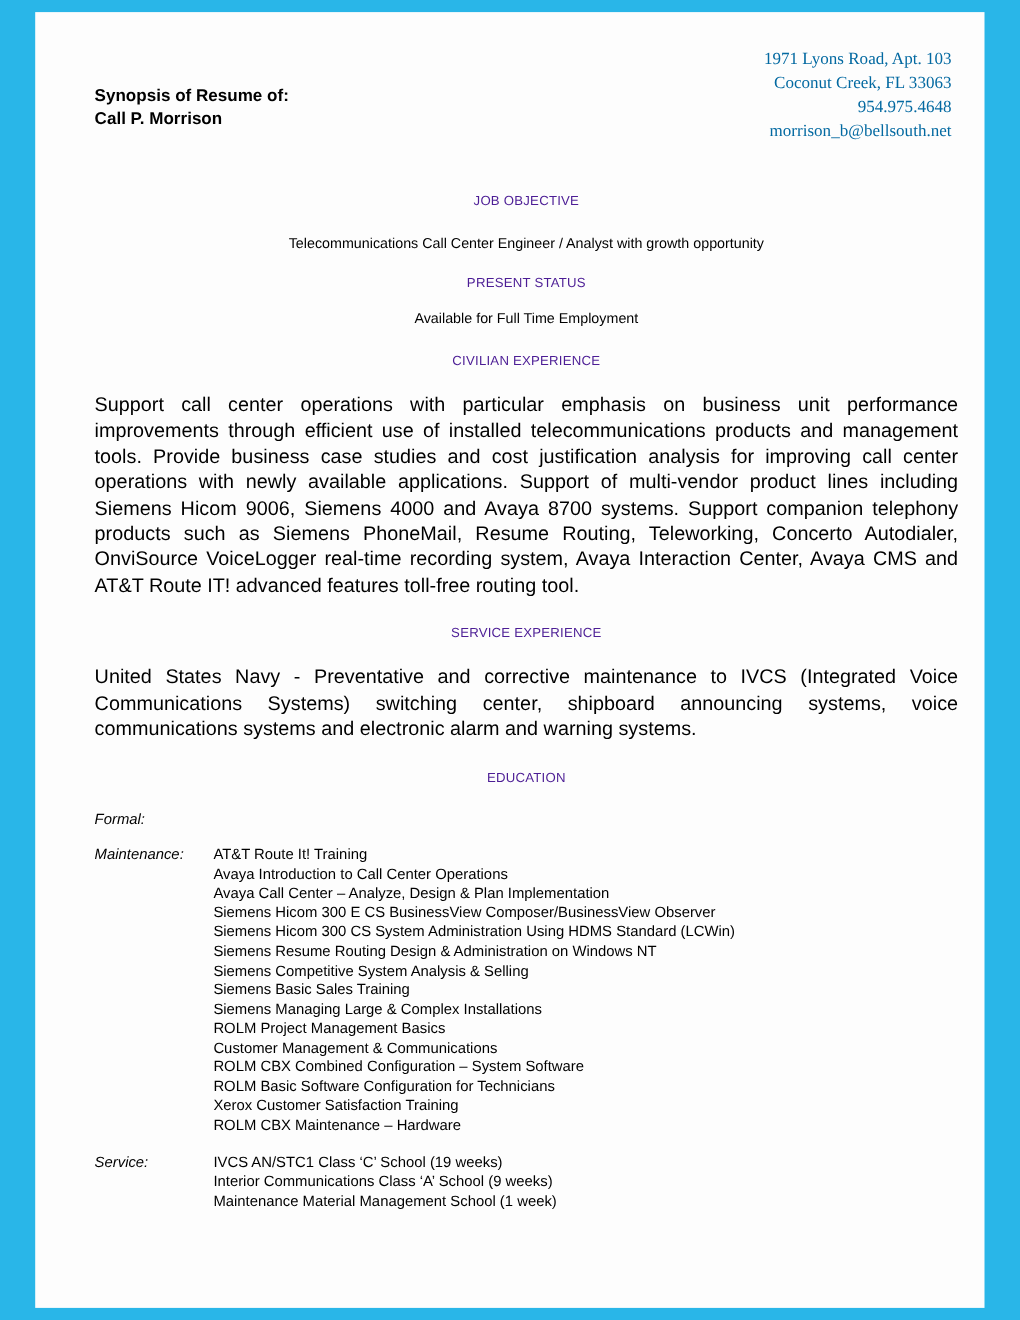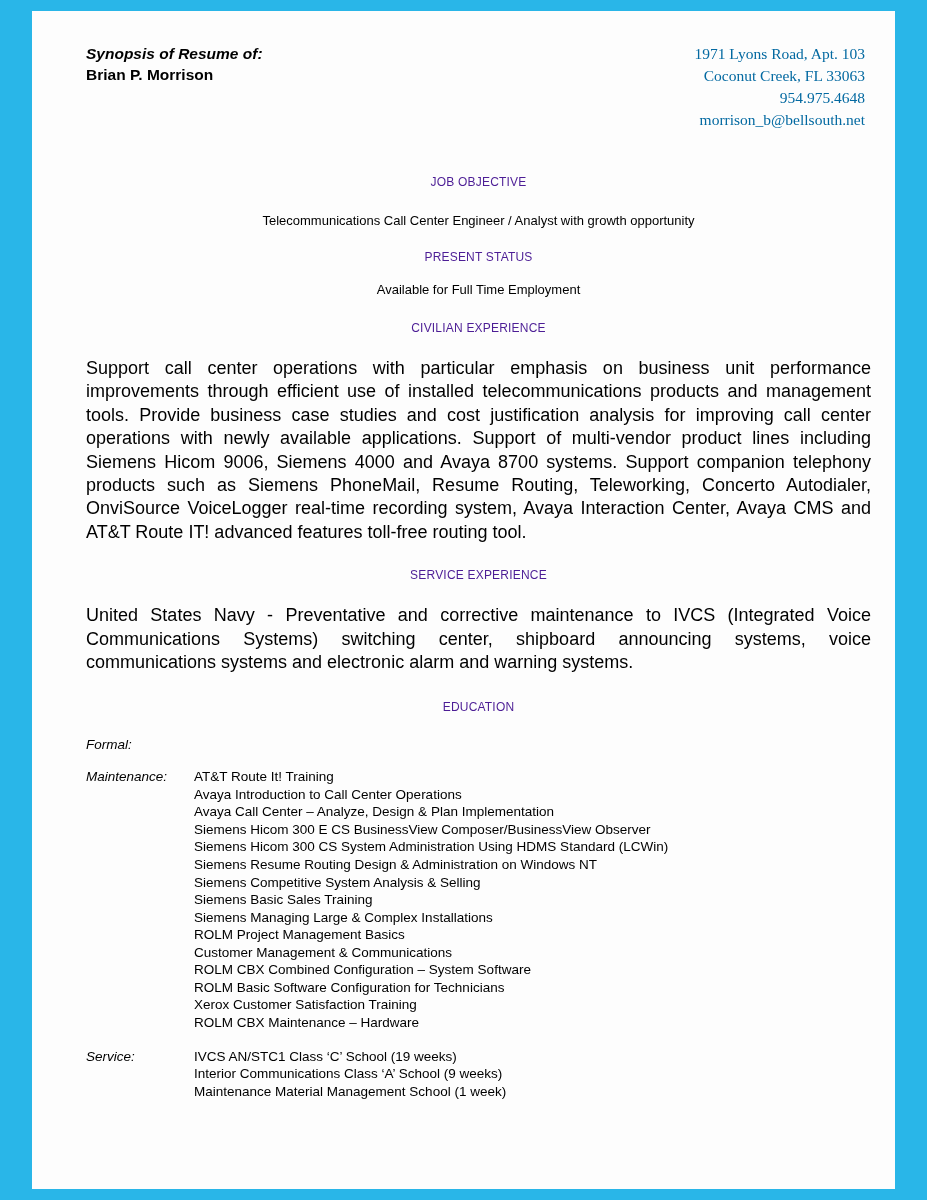--- a/index.html
+++ b/index.html
@@ -45,21 +45,21 @@
     justify-content: space-between;
     align-items: flex-start;
   }
   .hdr-left {
     font-size: 15.5px;
     line-height: 1.38;
     color: #000;
   }
   .hdr-left .synopsis {
     font-weight: bold;
-    font-style: italic;
+    margin-top: 34px;
   }
   .hdr-left .name {
     font-weight: bold;
   }
   .hdr-right {
     font-size: 15.5px;
     line-height: 1.42;
     color: #0369a1;
     text-align: right;
     padding-right: 6px;
@@ -121,21 +121,21 @@
 </head>
 <body>
 
 <div class="page-frame">
   <div class="paper">
     <div class="content">
 
       <div class="header">
         <div class="hdr-left">
           <div class="synopsis">Synopsis of Resume of:</div>
-          <div class="name">Brian P. Morrison</div>
+          <div class="name">Call P. Morrison</div>
         </div>
         <div class="hdr-right">
           <div>1971 Lyons Road, Apt. 103</div>
           <div>Coconut Creek, FL  33063</div>
           <div>954.975.4648</div>
           <div>morrison_b@bellsouth.net</div>
         </div>
       </div>
 
       <div class="sp-objective"></div>

